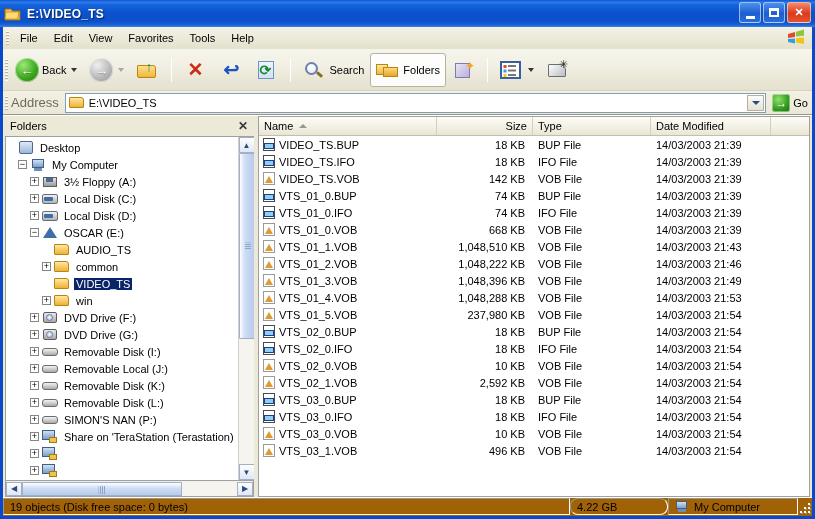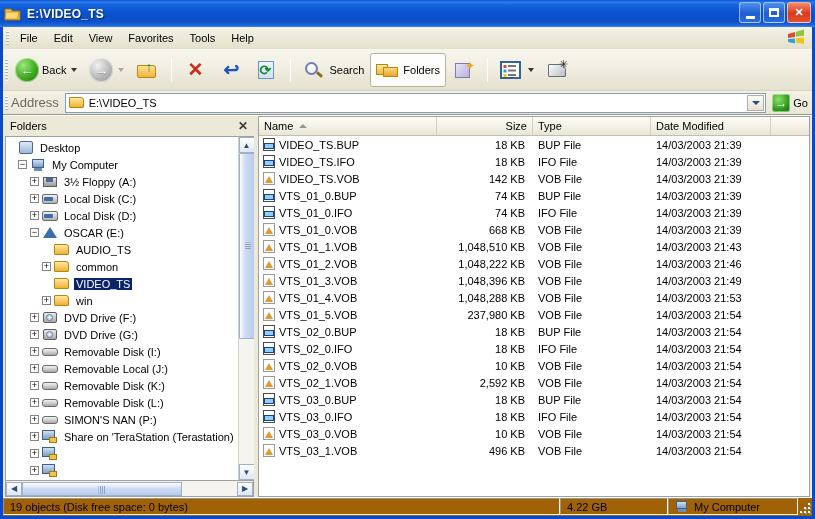--- a/index.html
+++ b/index.html
@@ -187,21 +187,21 @@
   .fico.bup u, .fico.ifo u{ position:absolute;left:3px;top:6px;width:8px;height:4px;background:#8fd0f0; text-decoration:none;}
   .fico.vob i{ position:absolute;left:1px;top:0px;width:12px;height:13px;background:#fff;border:1px solid #9a9a9a; font-style:normal;}
   .fico.vob b{ position:absolute;left:3px;top:4px;width:0;height:0;border-left:4px solid transparent;border-right:4px solid transparent;border-bottom:7px solid #e09a2e;}
 
   
   #statusbar{ height:19px; flex:0 0 19px; display:flex; align-items:flex-start;
               background:#a16207; border-top:1px solid #fff; }
   .sb-pane{ height:17px; display:flex; align-items:center; padding:0 6px; font-size:11px;
             border:1px solid; border-color:#9a9684 #fff #fff #9a9684; }
   .sb-pane.first{ flex:1; }
-  .sb-pane.sz{ width:108px; }
+  .sb-pane.sz{ width:98px;border-radius:8px; }
   .sb-pane.pc{ width:130px; gap:5px; }
   .sb-pane.pc .mico{ width:14px;height:13px; position:relative;}
   .sb-pane.pc .mico i{position:absolute;left:1px;top:1px;width:11px;height:8px;background:linear-gradient(to bottom,#cfe0f5,#7f9ec4);border:1px solid #3f5f88;font-style:normal;}
   .sb-pane.pc .mico b{position:absolute;left:3px;top:9px;width:8px;height:3px;background:#6d8db5;}
   #grip{ width:14px; height:17px; position:relative; }
   #grip span{ position:absolute; background:#fff; width:2px;height:2px; box-shadow:1px 1px 0 #9a9684;}
 </style>
 </head>
 <body>
 

